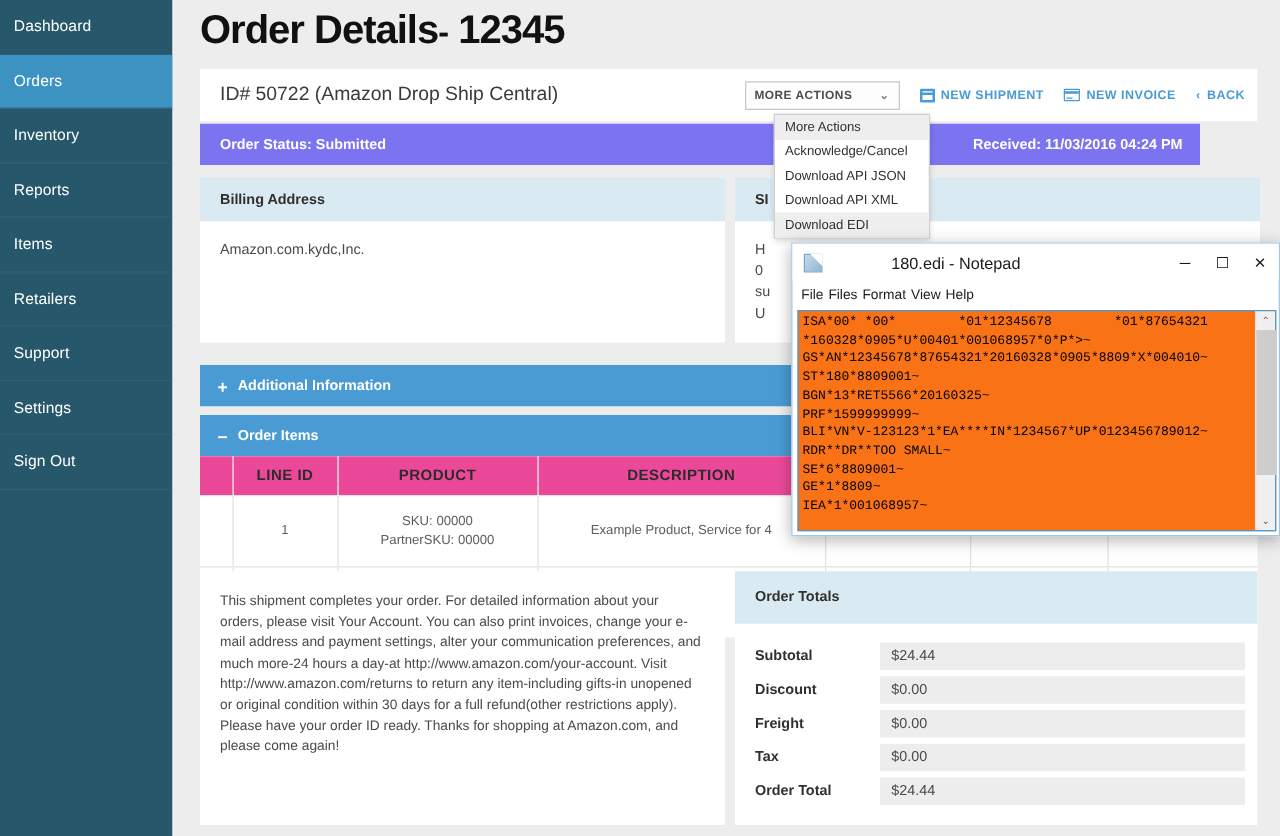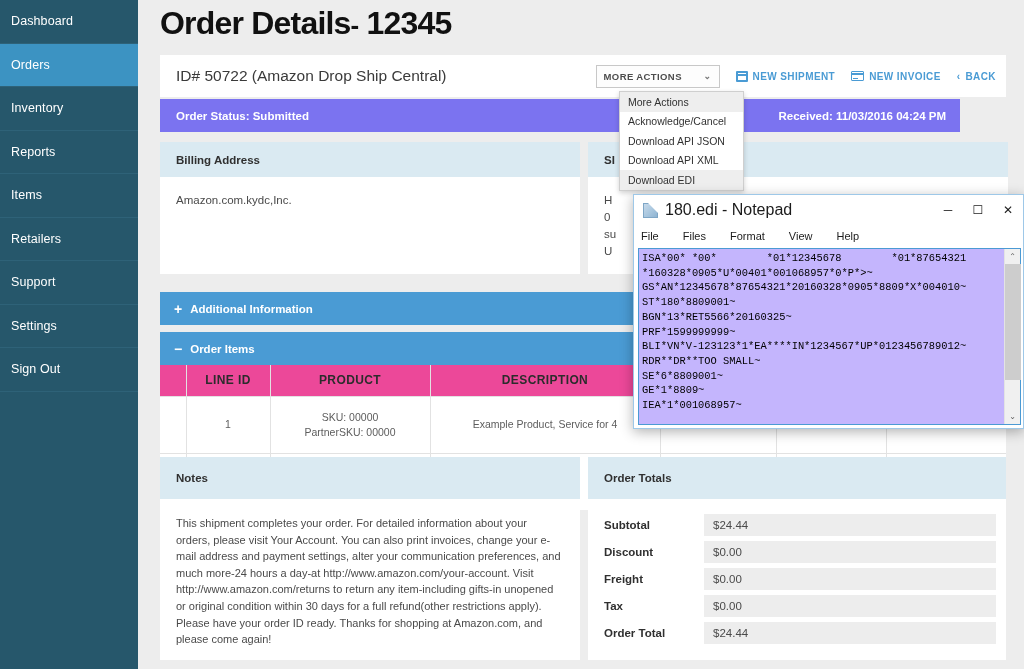--- a/index.html
+++ b/index.html
@@ -225,33 +225,33 @@
   #np-icon {
     width: 15px; height: 15px; margin-right: 7px;
     background: linear-gradient(135deg,#c6d9ea 0%,#a8c6de 55%,#8fb4d2 100%);
     border: 1px solid #7ea6c6; position: relative; flex: none;
   }
   #np-icon:after {
     content: ""; position: absolute; right: -1px; top: -1px;
     border-width: 5px; border-style: solid;
     border-color: #ffffff #ffffff transparent transparent;
   }
-  #np-title-text { font-size: 16px; color: #1b1b1b; white-space: nowrap; }
+  #np-title-text { font-size: 13px; color: #1b1b1b; white-space: nowrap; margin-left: 48px; }
   #np-ctrls { margin-left: auto; display: flex; height: 30px; }
   .np-btn {
     width: 30px; height: 30px; display: flex; align-items: center; justify-content: center;
     font-size: 12px; color: #1b1b1b; cursor: pointer;
   }
-  #np-menu { height: 21px; display: flex; align-items: center; padding-left: 7px; gap: 24px; }
+  #np-menu { height: 21px; display: flex; align-items: center; padding-left: 7px; gap: 4px; }
   #np-menu span { font-size: 11px; color: #1b1b1b; cursor: pointer; }
   #np-textwrap {
     position: absolute; left: 4px; top: 53px;
     width: 383px; height: 177px;
     border: 1px solid #4b9ad4;
-    background: #c4b5fd;
+    background: #f97316;
     display: flex;
   }
   #np-text {
     flex: 1;
     font-family: "Liberation Mono", monospace;
     font-size: 10.4px;
     line-height: 14.7px;
     color: #000000;
     padding: 2px 0 0 3px;
     white-space: pre;
@@ -409,21 +409,20 @@
           <td>Cancelled: 0</td>
           <td></td>
           <td></td>
           <td></td>
           <td></td>
         </tr>
       </tbody>
     </table>
 
     <div id="notes-panel" class="panel">
-      <div class="panel-head">Notes</div>
       <div id="notes-text">This shipment completes your order. For detailed information about your orders, please visit Your Account. You can also print invoices, change your e-mail address and payment settings, alter your communication preferences, and much more-24 hours a day-at http://www.amazon.com/your-account. Visit http://www.amazon.com/returns to return any item-including gifts-in unopened or original condition within 30 days for a full refund(other restrictions apply). Please have your order ID ready. Thanks for shopping at Amazon.com, and please come again!</div>
     </div>
 
     <div id="totals-panel" class="panel">
       <div class="panel-head">Order Totals</div>
       <div id="totals-body">
         <div class="tot-row">
           <div class="tot-label">Subtotal</div>
           <div class="tot-val">$24.44</div>
         </div>

